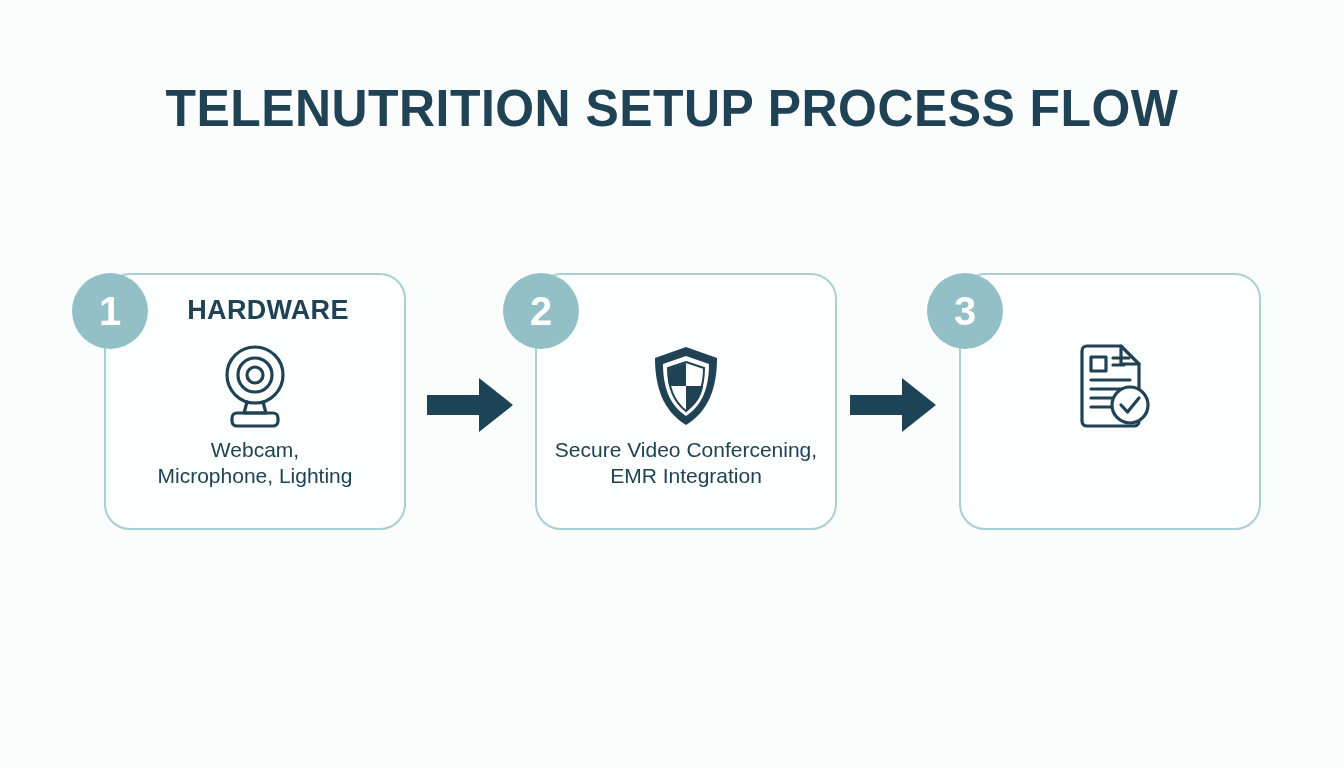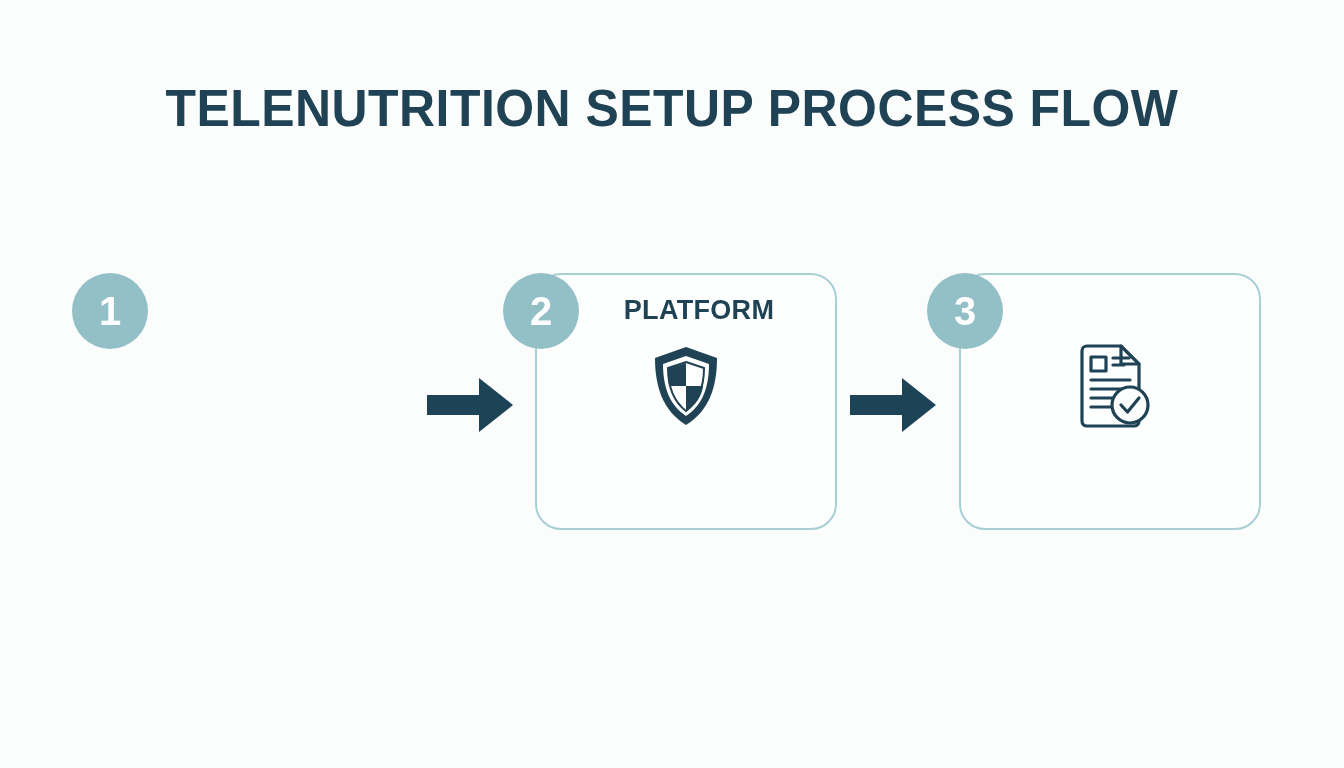--- a/index.html
+++ b/index.html
@@ -139,32 +139,53 @@
 </style>
 </head>
 <body>
 
 <div class="canvas">
 
   <div class="page-title">TELENUTRITION SETUP PROCESS FLOW</div>
 
   <div class="flow-row">
 
+    <div class="card card-1">
+      <div class="card-inner">
+        <div class="card-title">HARDWARE</div>
+        <div class="card-icon">
+          <svg width="80" height="86" viewBox="0 0 80 86" fill="none" stroke="#1f4254" stroke-width="3.2" stroke-linecap="round" stroke-linejoin="round">
+            <circle cx="40" cy="32" r="28"></circle>
+            <circle cx="40" cy="32" r="17"></circle>
+            <circle cx="40" cy="32" r="8"></circle>
+            <path d="M32 59 L29 70 L51 70 L48 59"></path>
+            <rect x="17" y="70" width="46" height="13" rx="5"></rect>
+          </svg>
+        </div>
+        <div class="card-desc">
+          <span>Webcam,</span>
+          <span class="l2">Microphone, Lighting</span>
+        </div>
+      </div>
+    </div>
 
     <div class="card card-2">
       <div class="card-inner">
-        <div class="card-title">PLATFORM</div>
         <div class="card-icon">
           <svg width="70" height="86" viewBox="0 0 70 86" fill="none">
             <path d="M35 4 L66 15 C66 44 58 68 35 82 C12 68 4 44 4 15 Z" fill="#1f4254"></path>
             <path d="M35 13 L58 21 C58 43 52 62 35 73 C18 62 12 43 12 21 Z" fill="#ffffff"></path>
             <path d="M35 19 L53 25 C53 43 48 58 35 68 C22 58 17 43 17 25 Z" fill="#ffffff" stroke="#1f4254" stroke-width="2"></path>
             <path d="M35 20 L35 43 L18 43 C17.4 36 17.2 30 17.3 25.4 Z" fill="#1f4254"></path>
             <path d="M35 43 L52 43 C50.5 54 44.5 62.5 35 68 Z" fill="#1f4254"></path>
           </svg>
+        </div>
+        <div class="card-desc">
+          <span>Secure Video Confercening,</span>
+          <span class="l2">EMR Integration</span>
         </div>
       </div>
     </div>
 
     <div class="card card-3">
       <div class="card-inner">
         <div class="card-icon">
           <svg width="82" height="88" viewBox="0 0 82 88" fill="none" stroke="#1f4254" stroke-width="3.2" stroke-linecap="round" stroke-linejoin="round">
             <path d="M13 9 C13 6 15 4 18 4 L52 4 L70 22 L70 79 C70 82 68 84 65 84
                      L18 84 C15 84 13 82 13 79 Z"></path>

